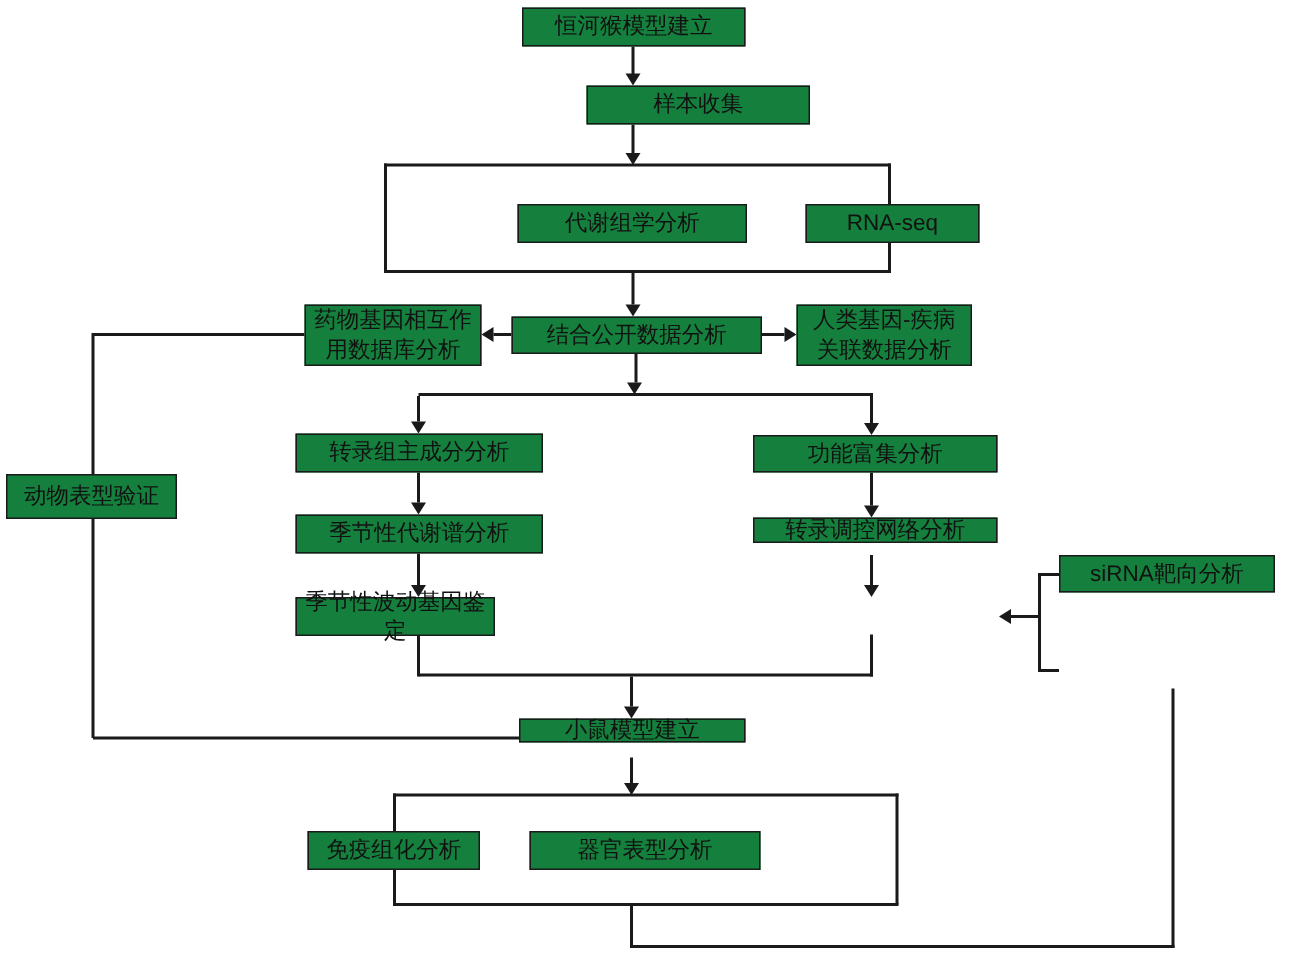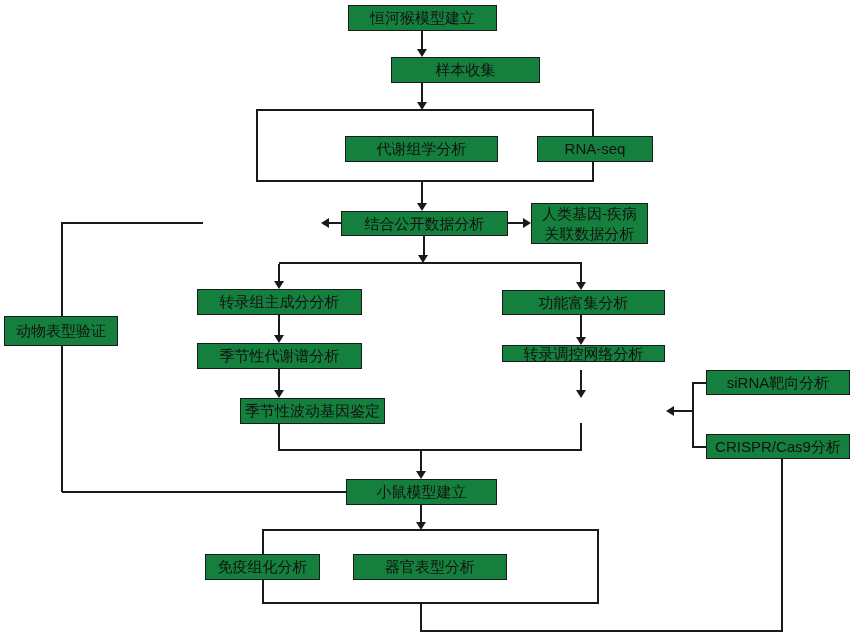--- a/index.html
+++ b/index.html
@@ -95,33 +95,34 @@
   <div class="vl" style="left:420px;top:604px;height:28px;"></div>
   <div class="hl" style="left:420px;top:630px;width:363px;"></div>
   <div class="vl" style="left:781px;top:459px;height:173px;"></div>
 
   <div class="node" style="left:348px;top:5px;width:149px;height:26px;">恒河猴模型建立</div>
   <div class="node" style="left:348px;top:57px;width:149px;height:26px;margin-left:43px;">样本收集</div>
 
   <div class="node" style="left:345px;top:136px;width:153px;height:26px;">代谢组学分析</div>
   <div class="node" style="left:537px;top:136px;width:116px;height:26px;">RNA-seq</div>
 
+  <div class="node" style="left:203px;top:203px;width:118px;height:41px;">药物基因相互作
+用数据库分析</div>
   <div class="node" style="left:341px;top:211px;width:167px;height:25px;">结合公开数据分析</div>
   <div class="node" style="left:531px;top:203px;width:117px;height:41px;">人类基因-疾病
 关联数据分析</div>
 
   <div class="node" style="left:4px;top:316px;width:114px;height:30px;">动物表型验证</div>
 
   <div class="node" style="left:197px;top:289px;width:165px;height:26px;">转录组主成分分析</div>
   <div class="node" style="left:502px;top:290px;width:163px;height:25px;">功能富集分析</div>
   <div class="node" style="left:197px;top:343px;width:165px;height:26px;">季节性代谢谱分析</div>
   <div class="node" style="left:502px;top:345px;width:163px;height:17px;">转录调控网络分析</div>
-  <div class="node" style="left:197px;top:398px;width:145px;height:26px;margin-left:43px;">季节性波动基因鉴定</div>
+  <div class="node" style="left:197px;top:398px;width:133px;height:26px;">季节性波动基因鉴定</div>
 
   <div class="node" style="left:706px;top:370px;width:144px;height:25px;">siRNA靶向分析</div>
-  <div class="node" style="left:706px;top:434px;width:144px;height:25px;">CRISPR/Cas9分析</div>
 
-  <div class="node" style="left:346px;top:479px;width:151px;height:26px;">小鼠模型建立</div>
+  <div class="node" style="left:346px;top:479px;width:151px;height:16px;">小鼠模型建立</div>
 
   <div class="node" style="left:353px;top:554px;width:154px;height:26px;">器官表型分析</div>
   <div class="node" style="left:205px;top:554px;width:115px;height:26px;">免疫组化分析</div>
 
 </div>
 
 </body></html>

